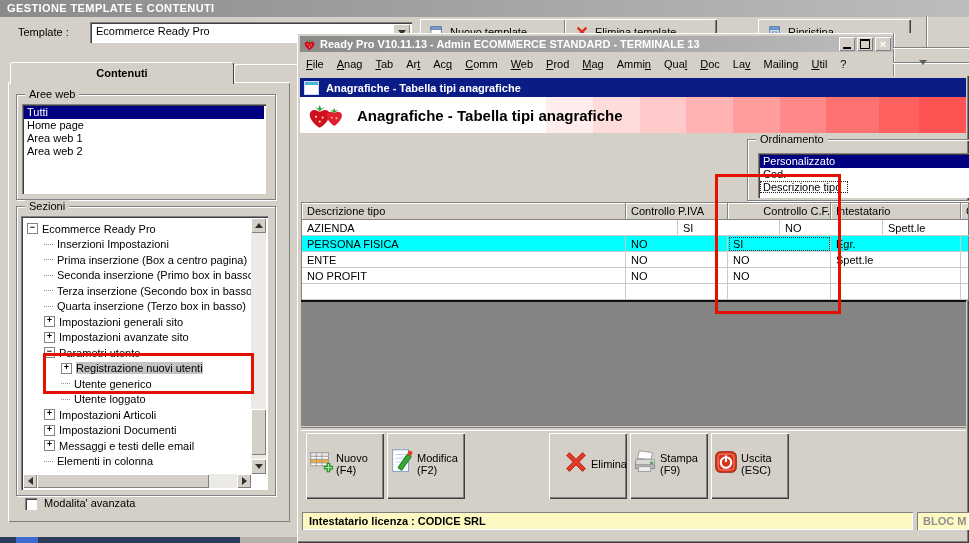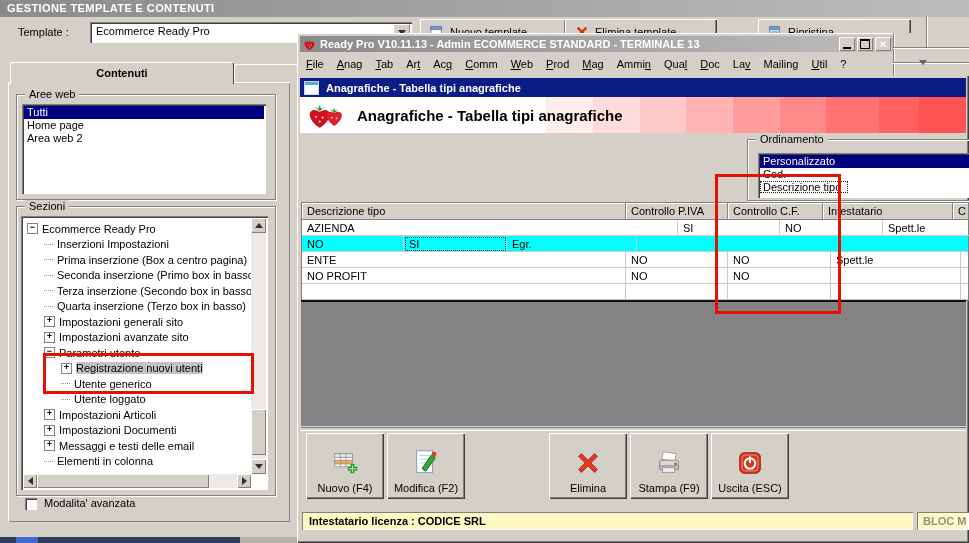--- a/index.html
+++ b/index.html
@@ -56,21 +56,21 @@
   .grow{display:flex;height:16px;line-height:16px;}
   .ghead{height:17px;line-height:17px;}
   .gcell{padding-left:5px;box-sizing:border-box;border-right:1px solid #c9c9c9;border-bottom:1px solid #c9c9c9;
          overflow:hidden;white-space:nowrap;flex:none;}
   .hcell{background:#d4d0c8;border-right:1px solid #848484;border-bottom:1px solid #848484;
          box-shadow:inset 1px 1px 0 #fff;}
   .selrow .gcell{background:#00ffff;}
   .editcell{outline:1px dotted #333;outline-offset:-2px;}
   .darkzone{left:4px;top:267px;width:665px;height:124px;background:#848484;border-top:2px solid #101010;}
   .groove{left:4px;top:394px;width:665px;height:2px;border-top:1px solid #808080;border-bottom:1px solid #fff;}
-  .act-btn{position:absolute;top:400px;width:78px;height:66px;display:flex;flex-direction:column;
+  .act-btn{position:absolute;top:400px;width:78px;height:66px;display:flex;flex-direction:row;
            align-items:center;justify-content:flex-end;padding-bottom:5px;box-sizing:border-box;}
   .act-btn svg{margin-bottom:4px;}
   .statusp{top:479px;height:18px;line-height:18px;}
   
   .anno{border:3px solid #e41000;z-index:50;}
   .patch{left:893px;top:33px;width:76px;height:43px;background:#d4d0c8;z-index:20;}
   .hline{position:absolute;height:1px;background:#808080;}
   .hline:after{content:"";position:absolute;left:0;right:0;top:1px;height:1px;background:#fff;}
   .vline{position:absolute;width:1px;background:#808080;}
   .vline:after{content:"";position:absolute;top:0;bottom:0;left:1px;width:1px;background:#fff;}
@@ -134,20 +134,21 @@
 
   <div class="abs raised-thin panel"></div>
 
   <div class="abs etched" style="left:16px;top:94px;width:258px;height:104px;">
     <span class="grouplabel">Aree web</span>
   </div>
   <div class="abs sunken" style="left:22px;top:104px;width:244px;height:90px;padding:2px;box-sizing:border-box;">
     <div id="areeList">
         <div class="listbox-item sel-navy">Tutti</div>
         <div class="listbox-item">Home page</div>
+        <div class="listbox-item">Area web 1</div>
         <div class="listbox-item">Area web 2</div>
       </div>
   </div>
 
   <div class="abs etched" style="left:16px;top:206px;width:258px;height:288px;">
     <span class="grouplabel">Sezioni</span>
   </div>
   <div class="abs sunken" style="left:21px;top:216px;width:247px;height:274px;">
     <div id="treeRows" class="abs" style="left:2px;top:2px;width:228px;height:256px;overflow:hidden;">
         <div class="trow" style="top: 3px;">
@@ -333,32 +334,33 @@
             <div class="listbox-item" style="position: relative;">Cod.</div>
             <div class="listbox-item" style="position: relative;">Descrizione tipo<span style="position: absolute; left: 0px; top: 0px; width: 88px; height: 12px; border: 1px dotted rgb(34, 34, 34); box-sizing: border-box;"></span></div>
           </div>
       </div>
     </div>
 
     <div class="abs grid" id="grid">
         <div class="grow ghead">
           <div class="gcell hcell" style="width: 324px;">Descrizione tipo</div>
           <div class="gcell hcell" style="width: 102px;">Controllo P.IVA</div>
-          <div class="gcell hcell" style="width: 95px;">Controllo C.F.</div>
+          <div class="gcell hcell" style="width: 103px; text-align: right;">Controllo C.F.</div>
           <div class="gcell hcell" style="width: 130px;">Intestatario</div>
           <div class="gcell hcell" style="flex: 1 1 0%; border-right: none;">C</div>
         </div>
         <div class="grow">
           <div class="gcell" style="width: 376px;">AZIENDA</div>
           <div class="gcell" style="width: 102px;">SI</div>
           <div class="gcell" style="width: 103px;">NO</div>
           <div class="gcell" style="width: 130px;">Spett.le</div>
           <div class="gcell" style="flex: 1 1 0%; border-right: none;"></div>
         </div>
         <div class="grow selrow">
+          <div class="gcell" style="width: 324px;">PERSONA FISICA</div>
           <div class="gcell" style="width: 102px;">NO</div>
           <div class="gcell editcell" style="width: 103px;">SI</div>
           <div class="gcell" style="width: 130px;">Egr.</div>
           <div class="gcell" style="flex: 1 1 0%; border-right: none;"></div>
         </div>
         <div class="grow">
           <div class="gcell" style="width: 324px;">ENTE</div>
           <div class="gcell" style="width: 102px;">NO</div>
           <div class="gcell" style="width: 103px;">NO</div>
           <div class="gcell" style="width: 130px;">Spett.le</div>

